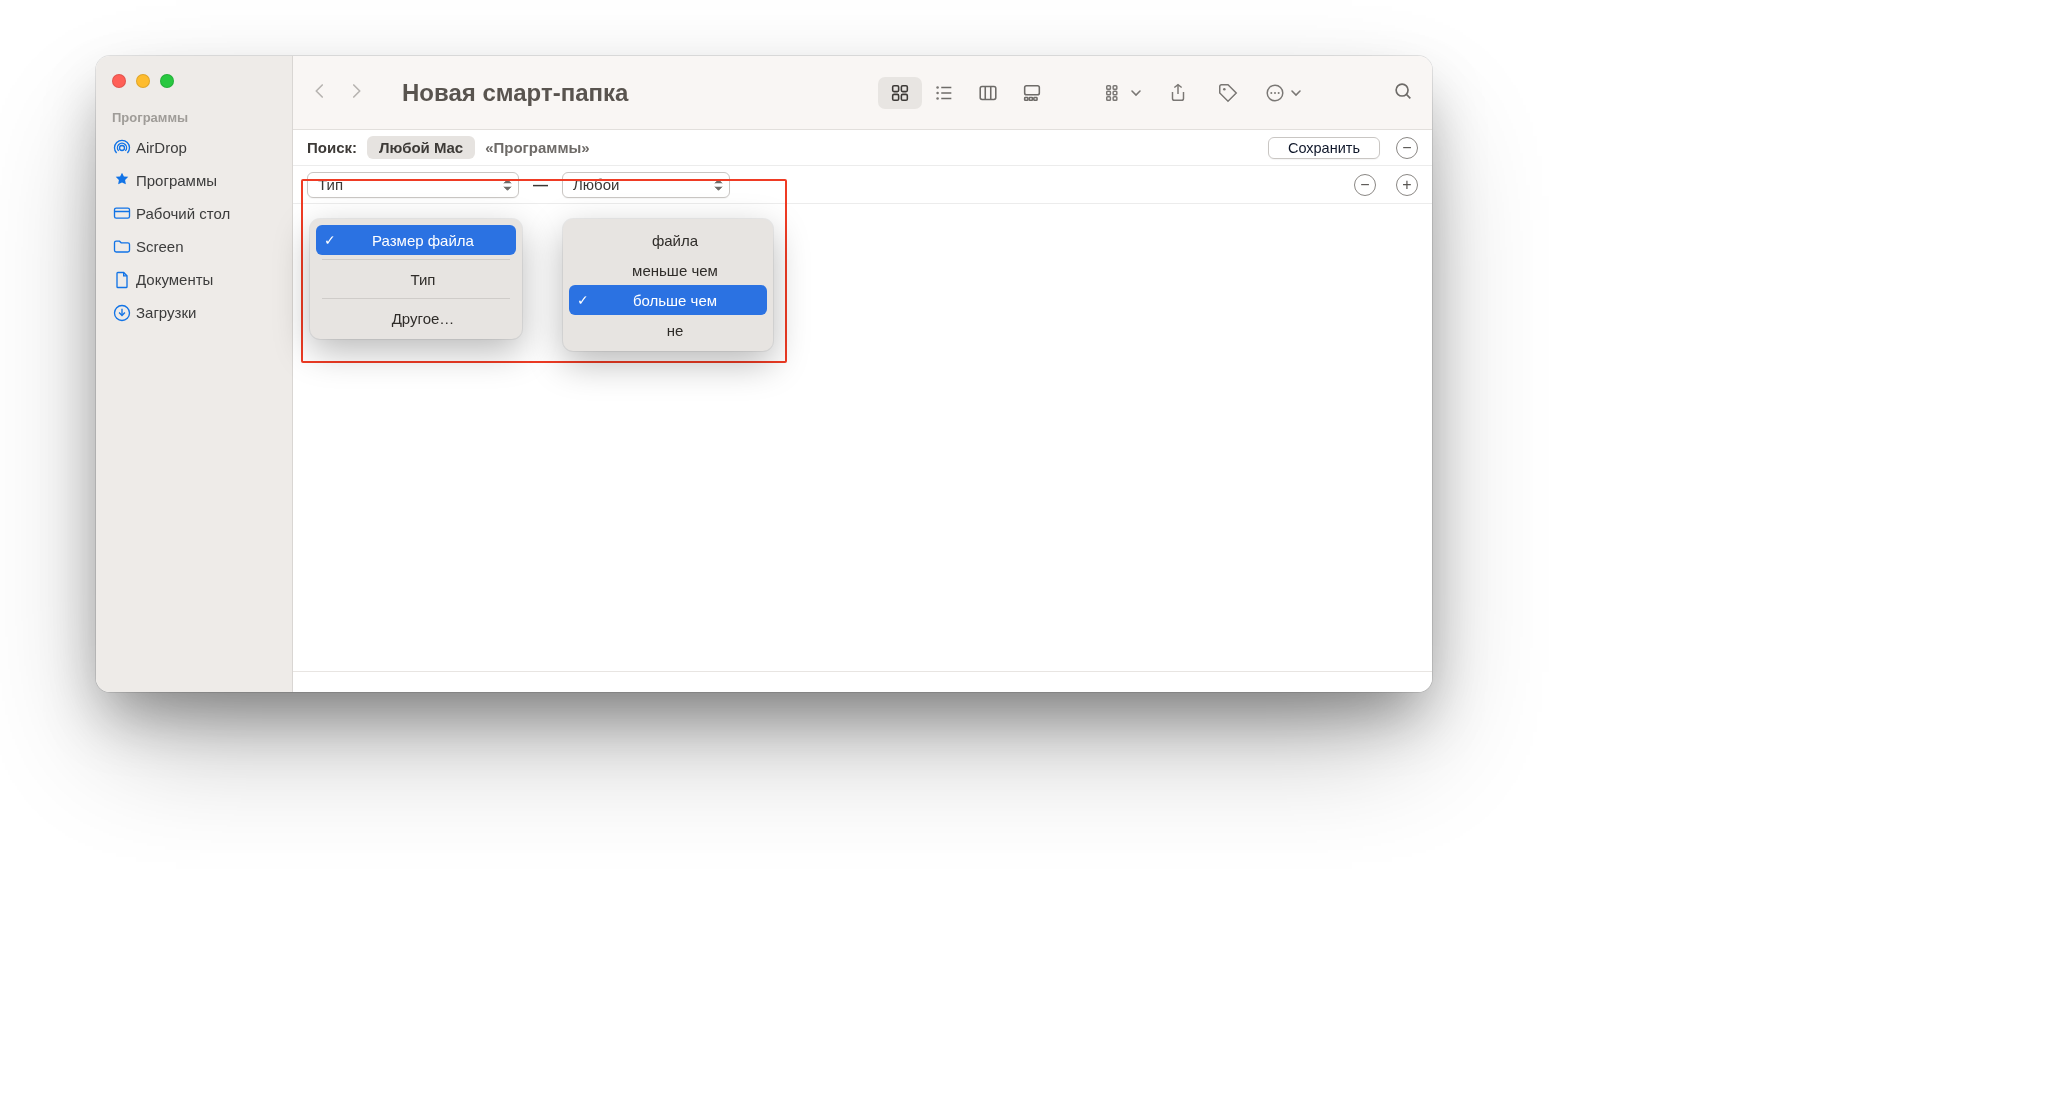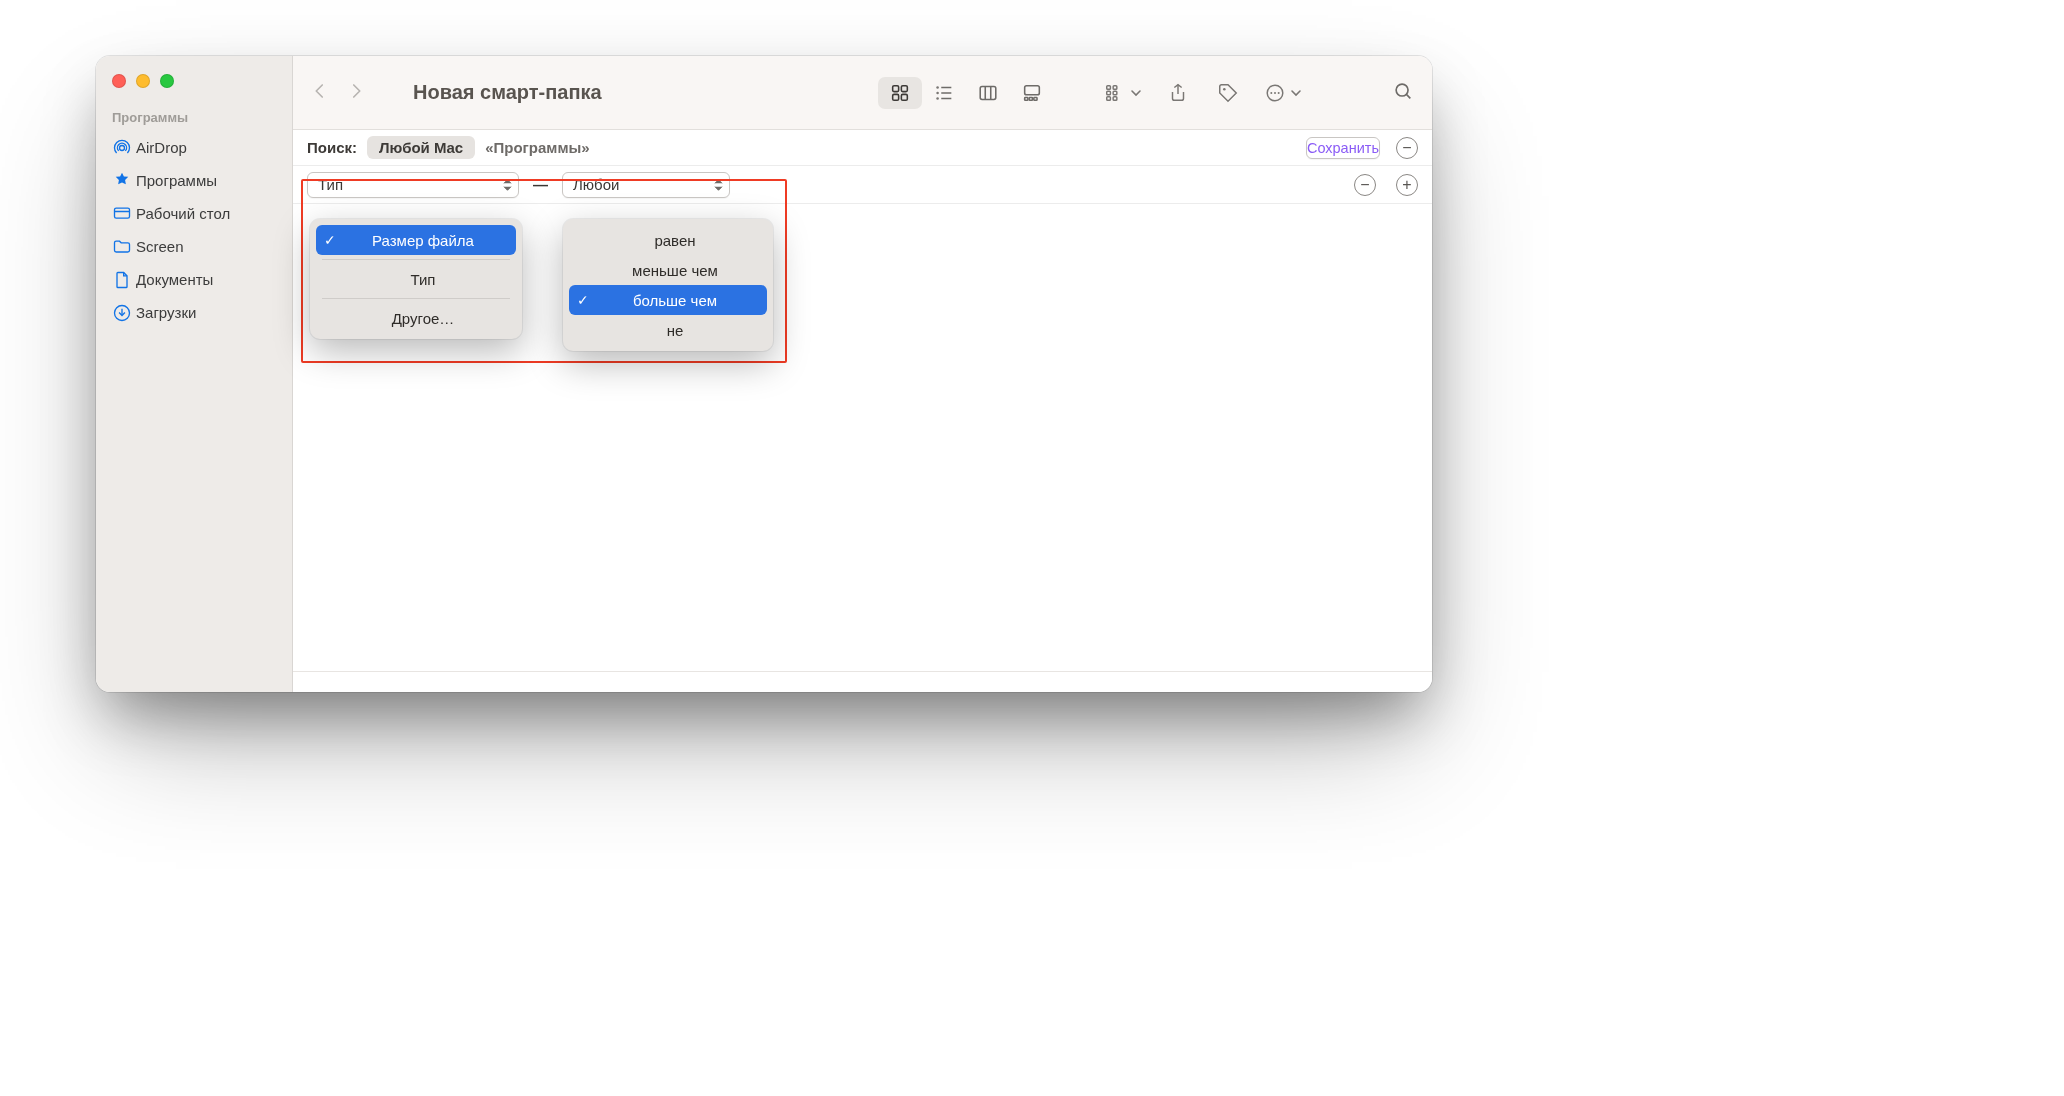--- a/index.html
+++ b/index.html
@@ -92,24 +92,24 @@
     background: #f9f6f4;
     border-bottom: 1px solid #e2dfdc;
     display: flex;
     align-items: center;
     padding: 0 18px;
     gap: 20px;
   }
   .nav-arrows { display:flex; gap:18px; color:#b7b4b1; }
   .nav-arrows svg { width:18px; height:22px; }
   .title {
-    font-size: 20px;
+    font-size: 24px;
     font-weight: 600;
     color: #59544f;
-    margin-left: 28px;
+    margin-left: 17px;
     white-space: nowrap;
   }
   .toolbar-spacer { flex:1 1 auto; }
   .view-group {
     display:flex; align-items:center; gap:0;
     color:#7b7875;
   }
   .view-btn {
     width:44px; height:32px; display:flex; align-items:center; justify-content:center;
     border-radius:7px;
@@ -142,25 +142,25 @@
     background:#e6e3e0;
     border-radius:6px;
     padding: 3px 12px;
     font-weight:600;
     color:#3d3a37;
   }
   .scope-plain { color:#6e6b68; font-weight:600; }
   .scope-spacer { flex:1 1 auto; }
   .save-btn {
     font-size:14.5px;
-    padding: 2px 0;
+    padding: 2px 19px;
     border:1px solid #c9c6c3;
     border-radius:6px;
     background:#ffffff;
-    color:#8b5cf6;
+    color:#0f172a;
     box-shadow: 0 1px 1px rgba(0,0,0,0.04);
   }
   .circle-btn {
     width:22px; height:22px; border:1.5px solid #8a8784; border-radius:50%;
     display:flex; align-items:center; justify-content:center;
     font-size:16px; line-height:1; color:#585552; background:#fff;
     margin-left:6px;
   }
 
   
@@ -477,21 +477,21 @@
       <span>Тип</span>
     </div>
     <div class="dd-sep"></div>
     <div class="dd-item">
       <span>Другое…</span>
     </div>
   </div>
 
   <div class="dropdown" style="left:563px; top:219px; width:210px;">
     <div class="dd-item">
-      <span>равен</span>
+      <span>файла</span>
     </div>
     <div class="dd-item">
       <span>меньше чем</span>
     </div>
     <div class="dd-item selected">
       <span>больше чем</span>
     </div>
     <div class="dd-item">
       <span>не</span>
     </div>

